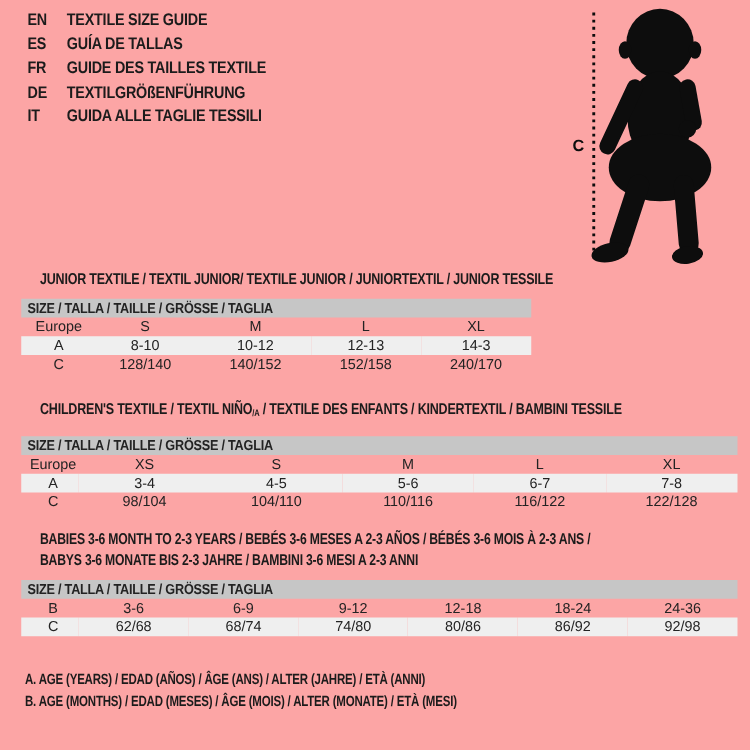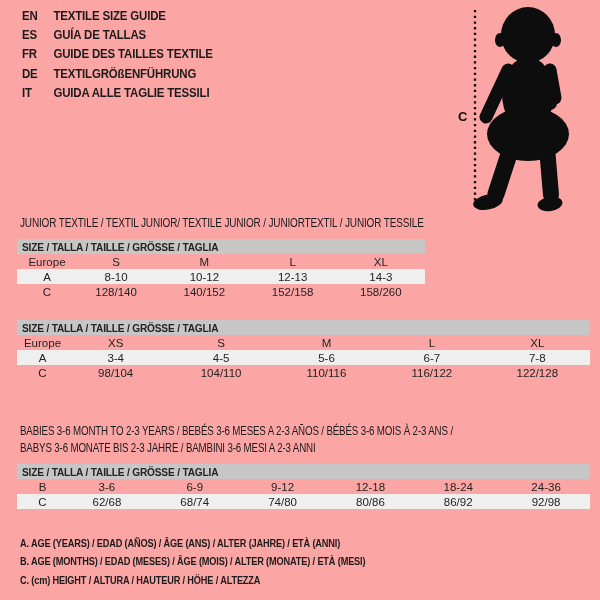--- a/index.html
+++ b/index.html
@@ -24,21 +24,21 @@
   .lang-code{width:37px;flex:0 0 37px;}
 
   
   .figure{position:absolute;left:458px;top:2px;width:142px;height:213px;}
 
   
   .sec{position:absolute;left:17px;}
   .sec1{top:216px;width:408px;}
   .sec2{top:320px;width:573px;}
   .sec3{top:423px;width:573px;}
-  .tbl-title{font-weight:normal;font-size:12.5px;line-height:15px;margin:0 0 8px 3px;}
+  .tbl-title{font-weight:bold;font-size:12.5px;line-height:15px;margin:0 0 8px 15px;}
   .sec2 .tbl-title{margin-bottom:11px;}
   .sec3 .tbl-title{margin-bottom:8px;line-height:16.5px;}
   .sub{font-size:7.5px;vertical-align:-2px;}
 
   table{border-collapse:collapse;table-layout:fixed;width:100%;font-size:11.5px;}
   tr.bar td{
     background:#c6c6c6;font-weight:bold;text-align:left;
     padding:1.5px 0 1.5px 5px;height:11px;
   }
   td{height:15px;padding:0;text-align:center;color:#232323;margin-top:16px;}
@@ -128,27 +128,30 @@
         <td>8-10</td>
         <td>10-12</td>
         <td>12-13</td>
         <td>14-3</td>
       </tr>
       <tr>
         <td class="lbl">C</td>
         <td>128/140</td>
         <td>140/152</td>
         <td>152/158</td>
-        <td>158/260</td>
+        <td>240/170</td>
       </tr>
     </tbody>
       </table>
   </div>
 
   <div class="sec sec2">
+    <div class="tbl-title">
+      <span class="cond sx80"><span>CHILDREN'S TEXTILE / TEXTIL NIÑO</span><span class="sub">/A</span><span> / TEXTILE DES ENFANTS / KINDERTEXTIL / BAMBINI TESSILE</span></span>
+    </div>
     <table>
       <colgroup>
           <col style="width:46px">
           <col>
           <col>
           <col>
           <col>
           <col>
         </colgroup>
       <tbody>
@@ -220,16 +223,15 @@
         <td>86/92</td>
         <td>92/98</td>
       </tr>
     </tbody>
       </table>
   </div>
 
   <div class="footnotes">
     <div><span class="cond sx78">A. AGE (YEARS) / EDAD (AÑOS) / ÂGE (ANS) / ALTER (JAHRE) / ETÀ (ANNI)</span></div>
     <div><span class="cond sx78">B. AGE (MONTHS) / EDAD (MESES) / ÂGE (MOIS) / ALTER (MONATE) / ETÀ (MESI)</span></div>
-    <div><span class="cond sx78">C. (cm) HEIGHT / ALTURA / HAUTEUR / HÖHE / ALTEZZA</span></div>
   </div>
 
 </div>
 
 </body></html>

